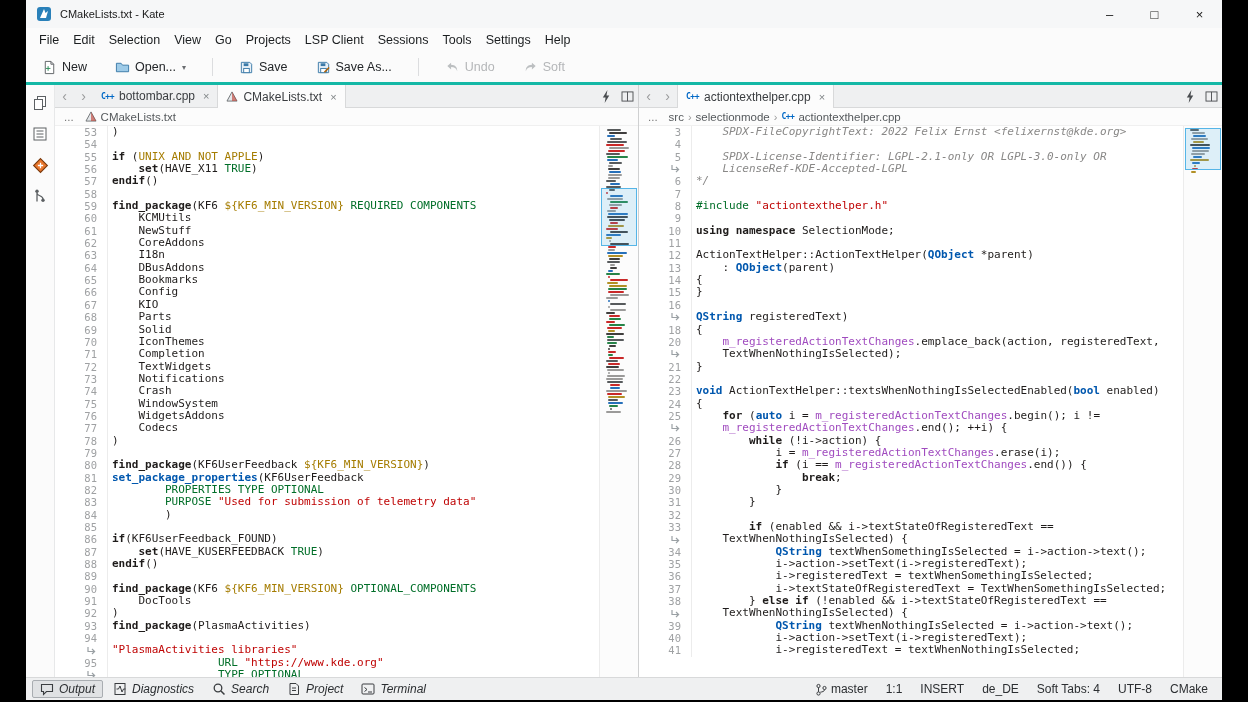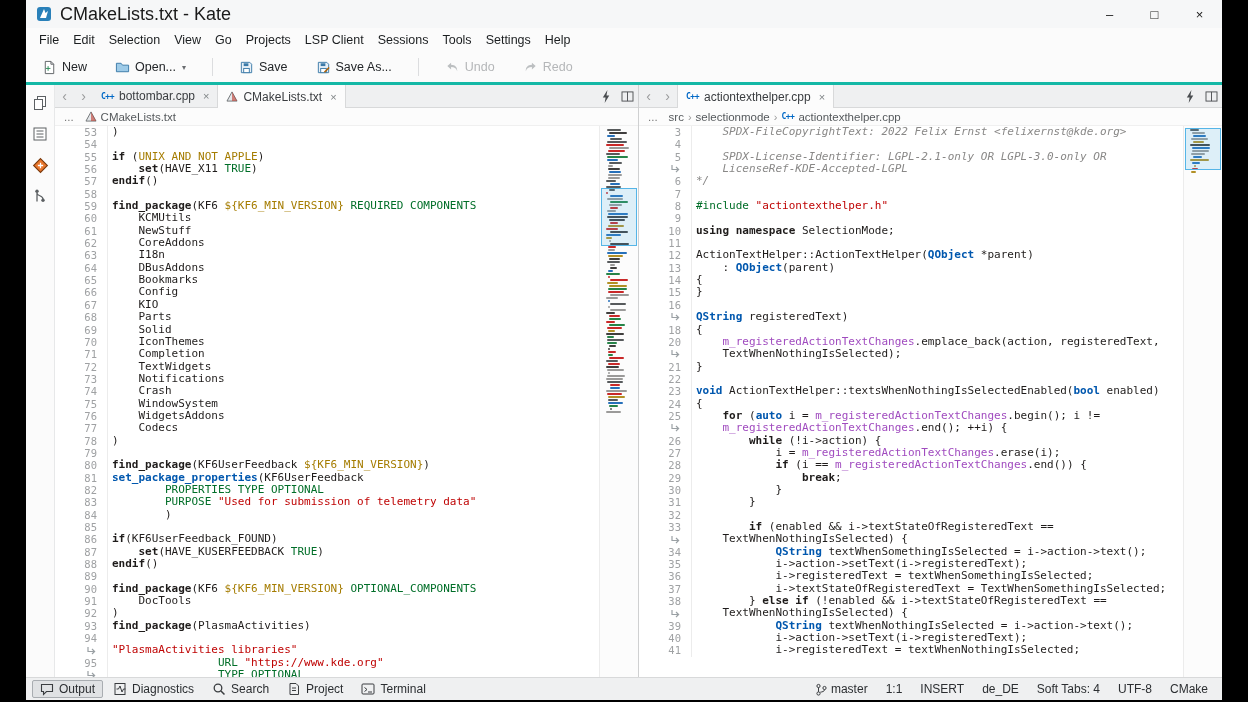--- a/index.html
+++ b/index.html
@@ -7,21 +7,21 @@
     width:1248px; height:702px; overflow:hidden; background:#000;
     font-family:"Liberation Sans", sans-serif;
     -webkit-font-smoothing:antialiased;
   }
   .window {
     position:absolute; left:26px; top:0; width:1196px; height:700px;
     background:#fcfcfc; display:flex; flex-direction:column;
   }
   
   .titlebar { height:28px; background:#f6f7f8; display:flex; align-items:center; padding-left:10px; gap:8px; flex:none; }
-  .titlebar .title { font-size:18px; color:#1a1a1a; }
+  .titlebar .title { font-size:11px; color:#1a1a1a; }
   .win-controls { margin-left:auto; display:flex; height:100%; }
   .win-btn { width:45px; display:flex; align-items:center; justify-content:center; font-size:13px; color:#1a1a1a; }
   
   .menubar { height:24px; background:#fbfbfb; display:flex; align-items:center; padding-left:6px; flex:none; }
   .menu-item { padding:3px 7px; font-size:12.5px; color:#1b1e20; border-radius:3px; }
   
   .toolbar { height:30px; background:#fbfbfb; display:flex; align-items:center; padding-left:8px; gap:12px; border-bottom:3px solid #14b8a6; flex:none; }
   .tool-btn { display:flex; align-items:center; gap:5px; padding:3px 8px; font-size:12.5px; color:#232629; background:none; border:none; border-radius:3px; font-family:inherit; }
   .tool-btn.disabled { color:#b4b6b8; }
   .tool-btn .dd { font-size:8px; color:#6a6d70; margin-left:1px; }
@@ -69,21 +69,21 @@
   .s-mem { color:#a04bbf; }
   .s-mac { color:#0057ae; text-decoration:underline; }
   
   .minimap { position:absolute; right:0; top:0; bottom:0; width:38px; border-left:1px solid #ececec; background:#fcfcfc; }
   .mm-bars { position:absolute; left:6px; top:3px; right:6px; }
   .mm-bar { height:2px; margin-bottom:1px; border-radius:1px; opacity:.85; }
   .mm-view { position:absolute; left:1px; right:1px; border:1px solid #55b5e7; background:rgba(85,181,231,.18); }
   
   .statusbar { height:22px; background:#eff0f1; border-top:1px solid #d8d9da; display:flex; align-items:center;
                font-size:12px; color:#2b2e31; padding:0 6px; gap:2px; flex:none; }
-  .sb-btn { display:flex; align-items:center; gap:5px; padding:1px 7px; border-radius:2px; border:1px solid transparent; }
+  .sb-btn { display:flex; align-items:center; gap:5px; padding:1px 7px; border-radius:2px; border:1px solid transparent;font-style:italic; }
   .sb-btn.active { background:#e0e2e4; border-color:#a9adb1; }
   .sb-spacer { flex:1; }
   .sb-item { display:flex; align-items:center; gap:4px; padding:1px 8px; }
 </style>
 </head>
 <body>
 
 <div class="window">
   <div class="titlebar">
     <span class="tab-ic">
@@ -162,21 +162,21 @@
           </svg>
         </span>
         <span>Undo</span>
       </button>
       <button class="tool-btn disabled">
         <span class="tool-ic">
           <svg width="15" height="15" viewBox="0 0 16 16">
             <path d="M9.5 3 13.5 6.5 9.5 10V7.5C6 7.5 4 9 3 12c-.3-4 2-7 6.5-7z" fill="#bcbfc1"></path>
           </svg>
         </span>
-        <span>Redo</span>
+        <span>Soft</span>
       </button>
     </div>
   <div class="main">
     <div class="side-col" id="sidecol">
         <div class="side-icon">
           <svg width="16" height="16" viewBox="0 0 16 16">
             <rect x="5.5" y="1.5" width="8" height="10" fill="#fff" stroke="#5c6063"></rect>
             <rect x="2.5" y="4.5" width="8" height="10" fill="#fff" stroke="#5c6063"></rect>
           </svg>
         </div>

